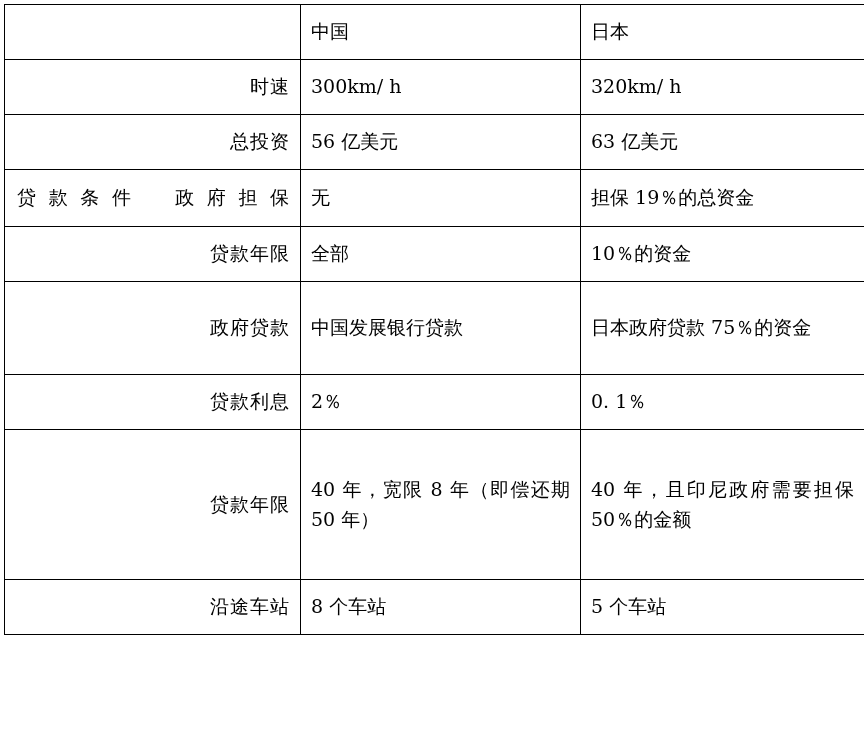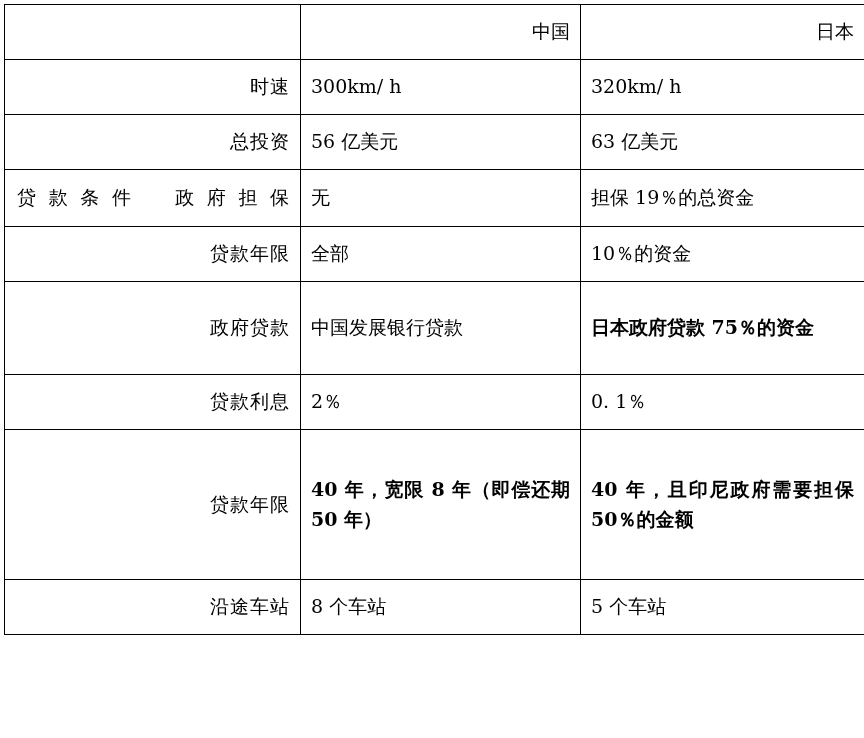--- a/index.html
+++ b/index.html
@@ -33,21 +33,21 @@
     line-height: 1.55;
     padding: 6px 10px;
     box-sizing: border-box;
   }
   col.c-label { width: 296px; }
   col.c-china { width: 280px; }
   col.c-japan { width: 284px; }
 
   
   .hdr td {
-    text-align: right;
+    text-align: left;
     height: 55px;
   }
   .hdr td.blank { }
 
   
   td.label {
     text-align: right;
     padding-right: 14px;
     letter-spacing: 1px;
   }
@@ -55,21 +55,20 @@
     text-align: left;
     padding-left: 12px;
   }
   td.val {
     text-align: left;
     padding-left: 12px;
   }
   td.val.just {
     text-align: justify;
     text-align-last: left;
-    font-weight: bold;
   }
   .row-speed td { height: 55px; }
   .row-invest td { height: 55px; }
   .row-guarantee td { height: 57px; }
   .row-enterprise td { height: 55px; }
   .row-govloan td { height: 93px; }
   .row-interest td { height: 55px; margin-left: 16px; }
   .row-term td { height: 150px; }
   .row-stations td { height: 55px; }
   .row-finish td { height: 85px; }

